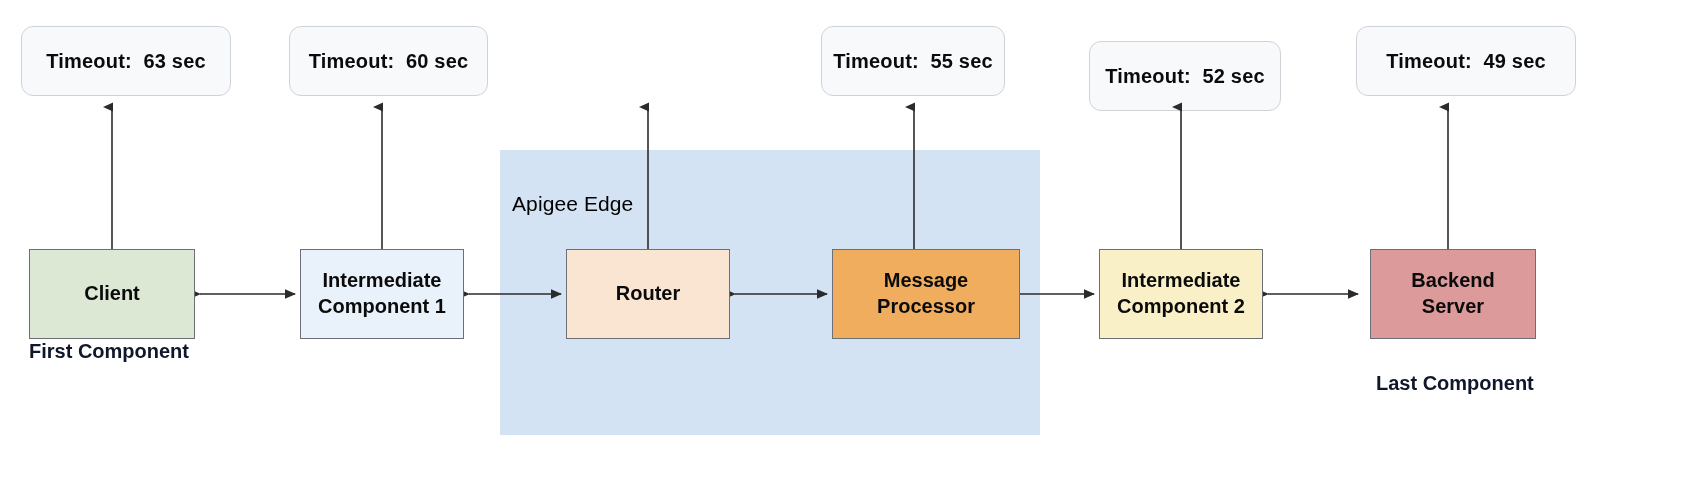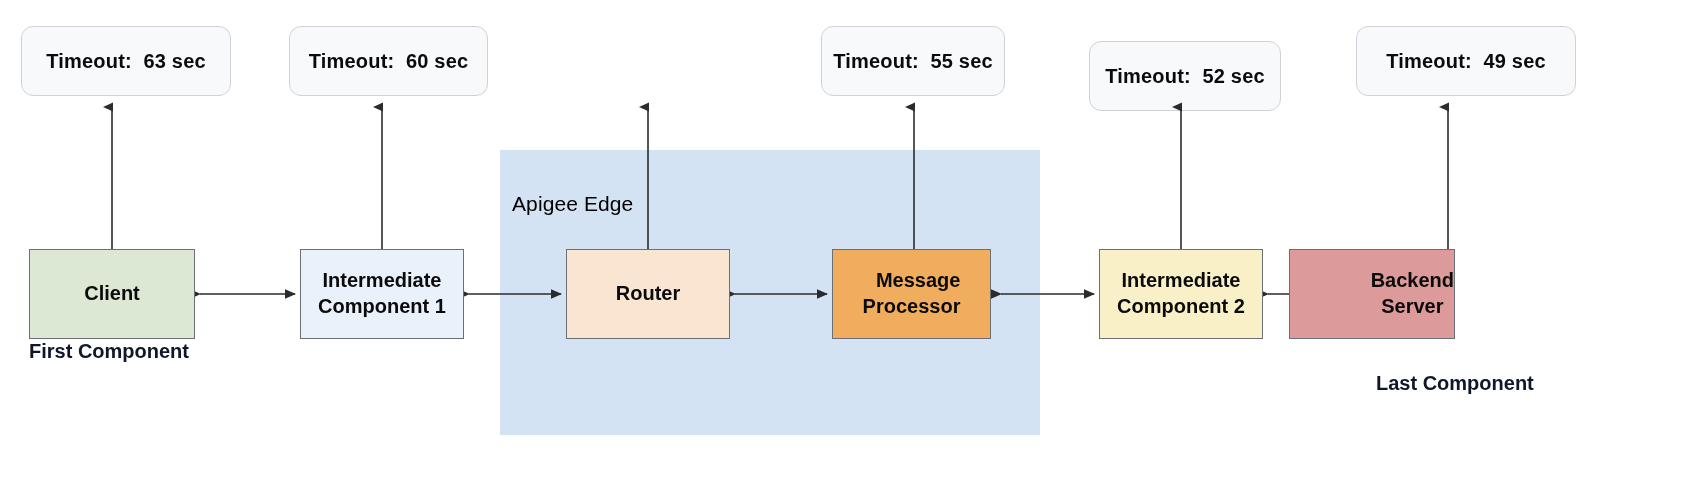--- a/index.html
+++ b/index.html
@@ -154,29 +154,29 @@
   <div class="node" style="left:29px;width:166px;background:#dce8d3;">
     <span class="node-label">Client</span>
   </div>
   <div class="node" style="left:300px;width:164px;background:#e9f1fb;">
     <span class="node-label">Intermediate
 Component 1</span>
   </div>
   <div class="node" style="left:566px;width:164px;background:#fae5d3;text-align:center;">
     <span class="node-label">Router</span>
   </div>
-  <div class="node" style="left:832px;width:159px;background:#f0ad5e;text-align:right;">
+  <div class="node" style="left:832px;width:188px;background:#f0ad5e;">
     <span class="node-label">Message
 Processor</span>
   </div>
   <div class="node" style="left:1099px;width:164px;background:#faf0c8;">
     <span class="node-label">Intermediate
 Component 2</span>
   </div>
-  <div class="node" style="left:1289px;width:166px;background:#dd9a9a;justify-content:flex-end;">
+  <div class="node" style="left:1370px;width:166px;background:#dd9a9a;">
     <span class="node-label">Backend
 Server</span>
   </div>
 
   <div class="caption" style="left:29px;">First Component</div>
   <div class="caption" style="left:1376px;margin-top:32px;">Last Component</div>
 
 </div>
 
 </body></html>

